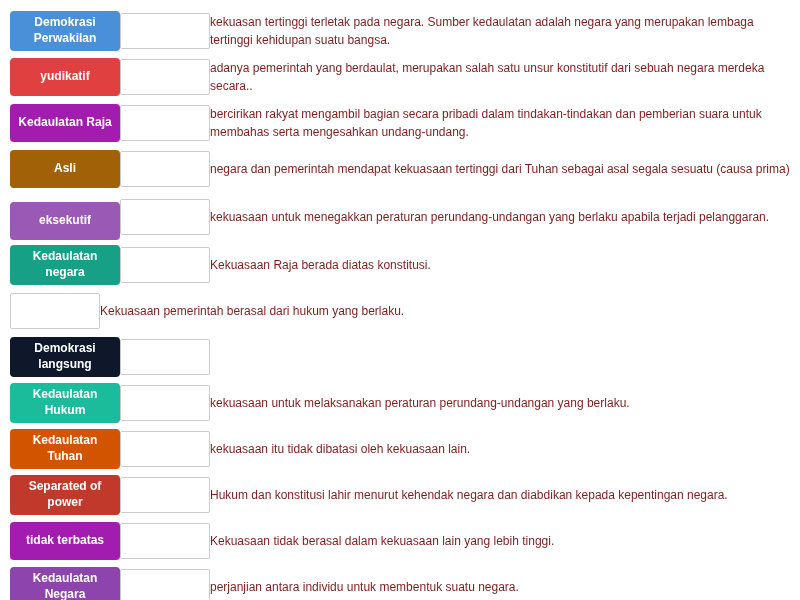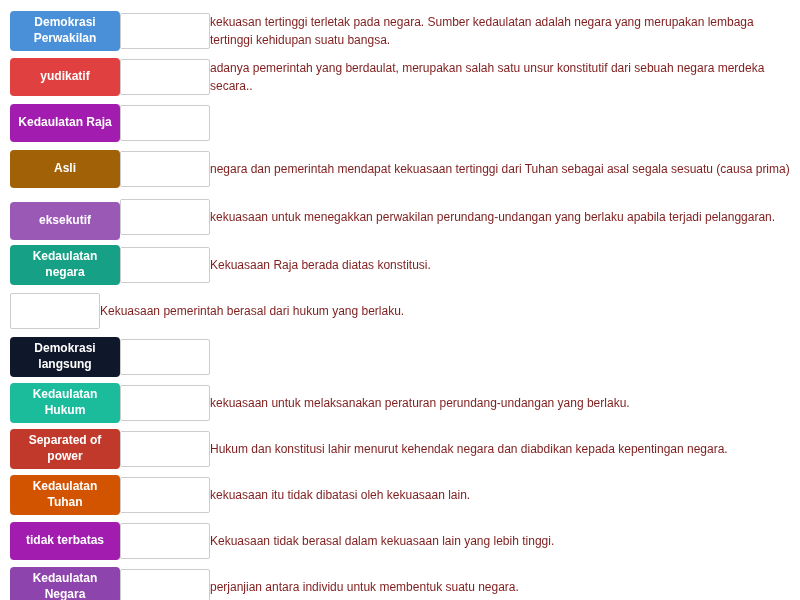--- a/index.html
+++ b/index.html
@@ -78,58 +78,59 @@
       <div class="description">kekuasan tertinggi terletak pada negara. Sumber kedaulatan adalah negara yang merupakan lembaga tertinggi kehidupan suatu bangsa.</div>
     </div>
     <div class="row">
       <button class="label-btn c-red">yudikatif</button>
       <div class="answer-box"></div>
       <div class="description">adanya pemerintah yang berdaulat, merupakan salah satu unsur konstitutif dari sebuah negara merdeka secara..</div>
     </div>
     <div class="row">
       <button class="label-btn c-orange">Kedaulatan Raja</button>
       <div class="answer-box"></div>
+      <div class="description">bercirikan rakyat mengambil bagian secara pribadi dalam tindakan-tindakan dan pemberian suara untuk membahas serta mengesahkan undang-undang.</div>
     </div>
     <div class="row">
       <button class="label-btn c-green">Asli</button>
       <div class="answer-box"></div>
       <div class="description">negara dan pemerintah mendapat kekuasaan tertinggi dari Tuhan sebagai asal segala sesuatu (causa prima)</div>
     </div>
     <div class="row">
       <button class="label-btn c-purple">eksekutif</button>
       <div class="answer-box"></div>
-      <div class="description">kekuasaan untuk menegakkan perwakilan perundang-undangan yang berlaku apabila terjadi pelanggaran.</div>
+      <div class="description">kekuasaan untuk menegakkan peraturan perundang-undangan yang berlaku apabila terjadi pelanggaran.</div>
     </div>
     <div class="row">
       <button class="label-btn c-teal">Kedaulatan negara</button>
       <div class="answer-box"></div>
       <div class="description">Kekuasaan Raja berada diatas konstitusi.</div>
     </div>
     <div class="row">
       <div class="answer-box"></div>
       <div class="description">Kekuasaan pemerintah berasal dari hukum yang berlaku.</div>
     </div>
     <div class="row">
       <button class="label-btn c-pink">Demokrasi langsung</button>
       <div class="answer-box"></div>
     </div>
     <div class="row">
       <button class="label-btn c-cyan">Kedaulatan Hukum</button>
       <div class="answer-box"></div>
       <div class="description">kekuasaan untuk melaksanakan peraturan perundang-undangan yang berlaku.</div>
     </div>
     <div class="row">
+      <button class="label-btn c-darkorange">Kedaulatan Tuhan</button>
+      <div class="answer-box"></div>
+      <div class="description">kekuasaan itu tidak dibatasi oleh kekuasaan lain.</div>
+    </div>
+    <div class="row">
       <button class="label-btn c-crimson">Separated of power</button>
       <div class="answer-box"></div>
       <div class="description">Hukum dan konstitusi lahir menurut kehendak negara dan diabdikan kepada kepentingan negara.</div>
-    </div>
-    <div class="row">
-      <button class="label-btn c-darkorange">Kedaulatan Tuhan</button>
-      <div class="answer-box"></div>
-      <div class="description">kekuasaan itu tidak dibatasi oleh kekuasaan lain.</div>
     </div>
     <div class="row">
       <button class="label-btn c-orange">tidak terbatas</button>
       <div class="answer-box"></div>
       <div class="description">Kekuasaan tidak berasal dalam kekuasaan lain yang lebih tinggi.</div>
     </div>
     <div class="row">
       <button class="label-btn c-violet">Kedaulatan Negara</button>
       <div class="answer-box"></div>
       <div class="description">perjanjian antara individu untuk membentuk suatu negara.</div>

